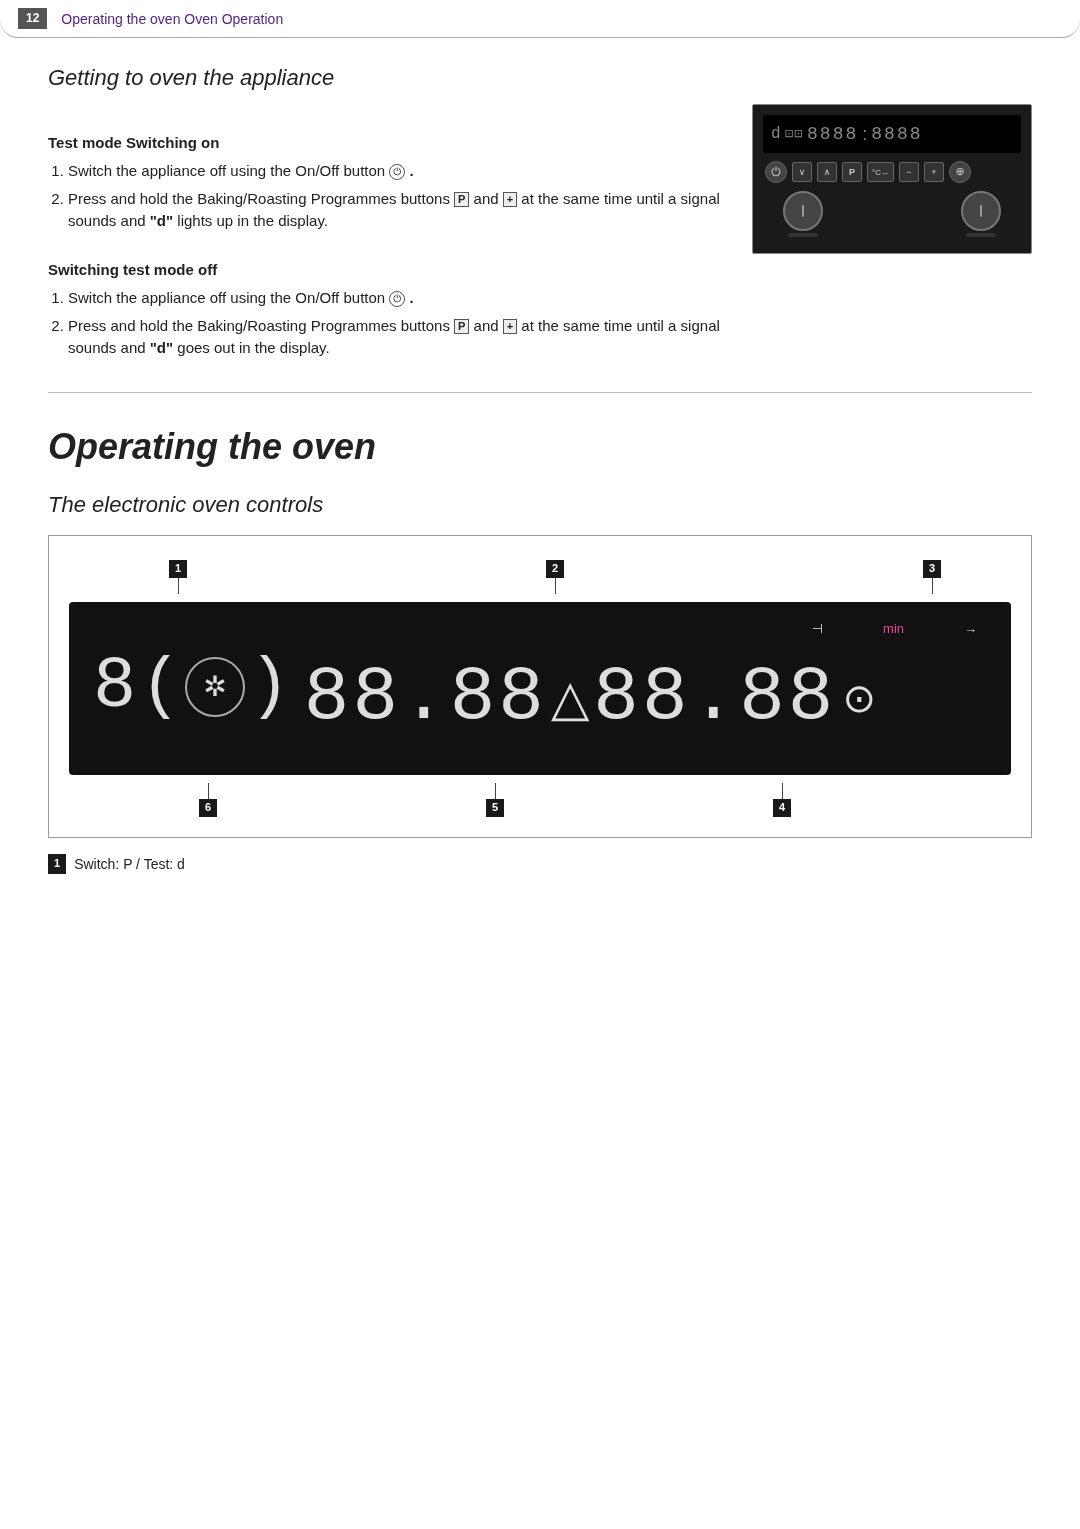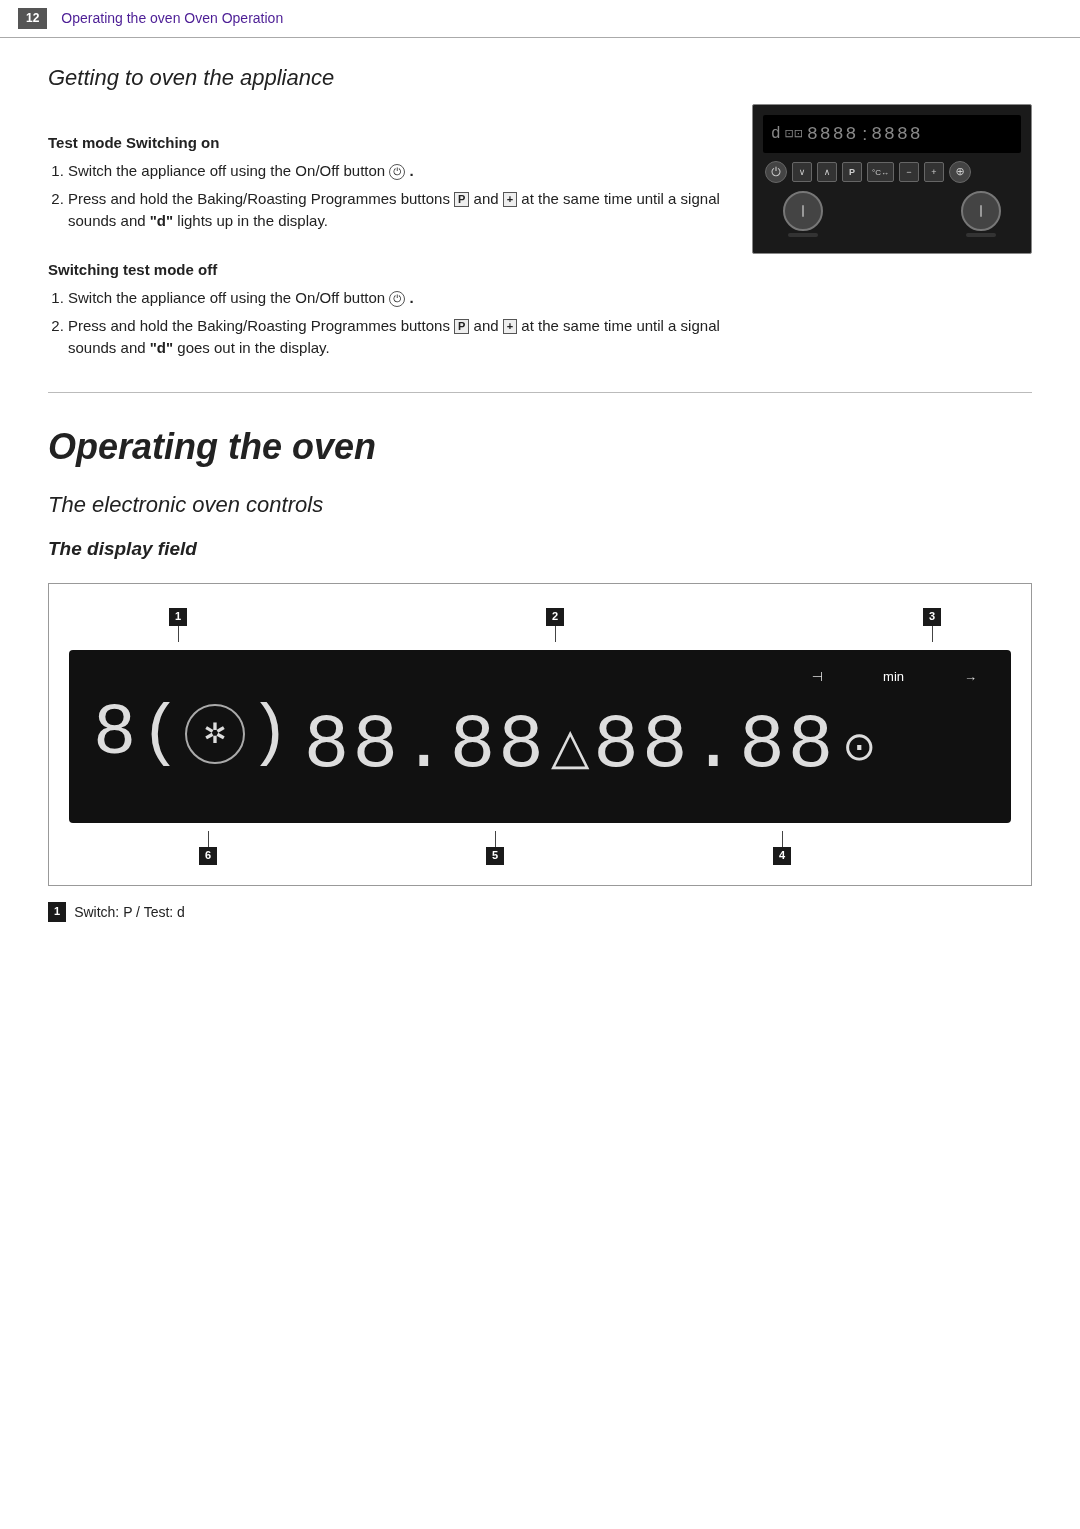--- a/index.html
+++ b/index.html
@@ -9,24 +9,25 @@
       background: #fff;
       font-family: 'Arial', 'Helvetica', sans-serif;
       font-size: 15px;
       color: #222;
       line-height: 1.45;
     }
 
     
     .page-header {
       display: flex;
-      align-items: flex-start;
+      align-items: flex-end;
       padding: 8px 32px 8px 18px;
       border-bottom: 1px solid #aaa;
       margin-bottom: 24px;
+      border-radius: 18px;
     }
     .page-number-badge {
       background: #555;
       color: #fff;
       font-size: 12px;
       font-weight: bold;
       padding: 2px 8px;
       margin-right: 14px;
     }
     .page-header-title {
@@ -316,21 +317,20 @@
           </div>
         </div>
       </div>
     </div>
   </div>
 
   <hr class="hr-line">
 
   <h1 class="big-section-title">Operating the oven</h1>
   <h2 class="sub-section-title">The electronic oven controls</h2>
-  <h3 class="sub-sub-title">The display field</h3>
 
   <div class="display-field-container">
 
     <div style="display:flex; justify-content:space-between; padding:0 70px 0 100px; margin-bottom:0;">
       <div class="callout-pair">
         <div class="callout-num">1</div>
         <div class="v-line-bottom"></div>
       </div>
       <div class="callout-pair">
         <div class="callout-num">2</div>
@@ -354,21 +354,21 @@
         </div>
         <div style="display:flex; flex-direction:column; align-items:center; justify-content:center; margin: 0 4px;">
           <span style="color:#ddd; font-size:68px; line-height:1; font-family:'Courier New',monospace;">)</span>
         </div>
       </div>
 
       <div style="display:flex; flex-direction:column; justify-content:center; flex:1;">
 
         <div style="display:flex; justify-content:flex-end; align-items:center; gap:60px; margin-bottom:4px; padding-right:10px;">
           <span style="color:#ddd; font-size:13px; font-family:Arial,sans-serif;">⊣</span>
-          <span style="color:#ffffff; font-size:13px; font-family:Arial,sans-serif;">min</span>
+          <span style="color:#ec4899; font-size:13px; font-family:Arial,sans-serif;">min</span>
           <span style="color:#ddd; font-size:13px; font-family:Arial,sans-serif;">→</span>
         </div>
 
         <div style="display:flex; align-items:center; gap:2px;">
           <span style="font-size:76px; font-family:'Courier New',monospace; color:#ddd; letter-spacing:3px;">88.88</span>
           <span style="font-size:50px; color:#ddd; margin:0 2px; line-height:1;">△</span>
           <span style="font-size:76px; font-family:'Courier New',monospace; color:#ddd; letter-spacing:3px;">88.88</span>
           <span style="font-size:40px; color:#ddd; margin-left:4px;">⊙</span>
         </div>
       </div>

